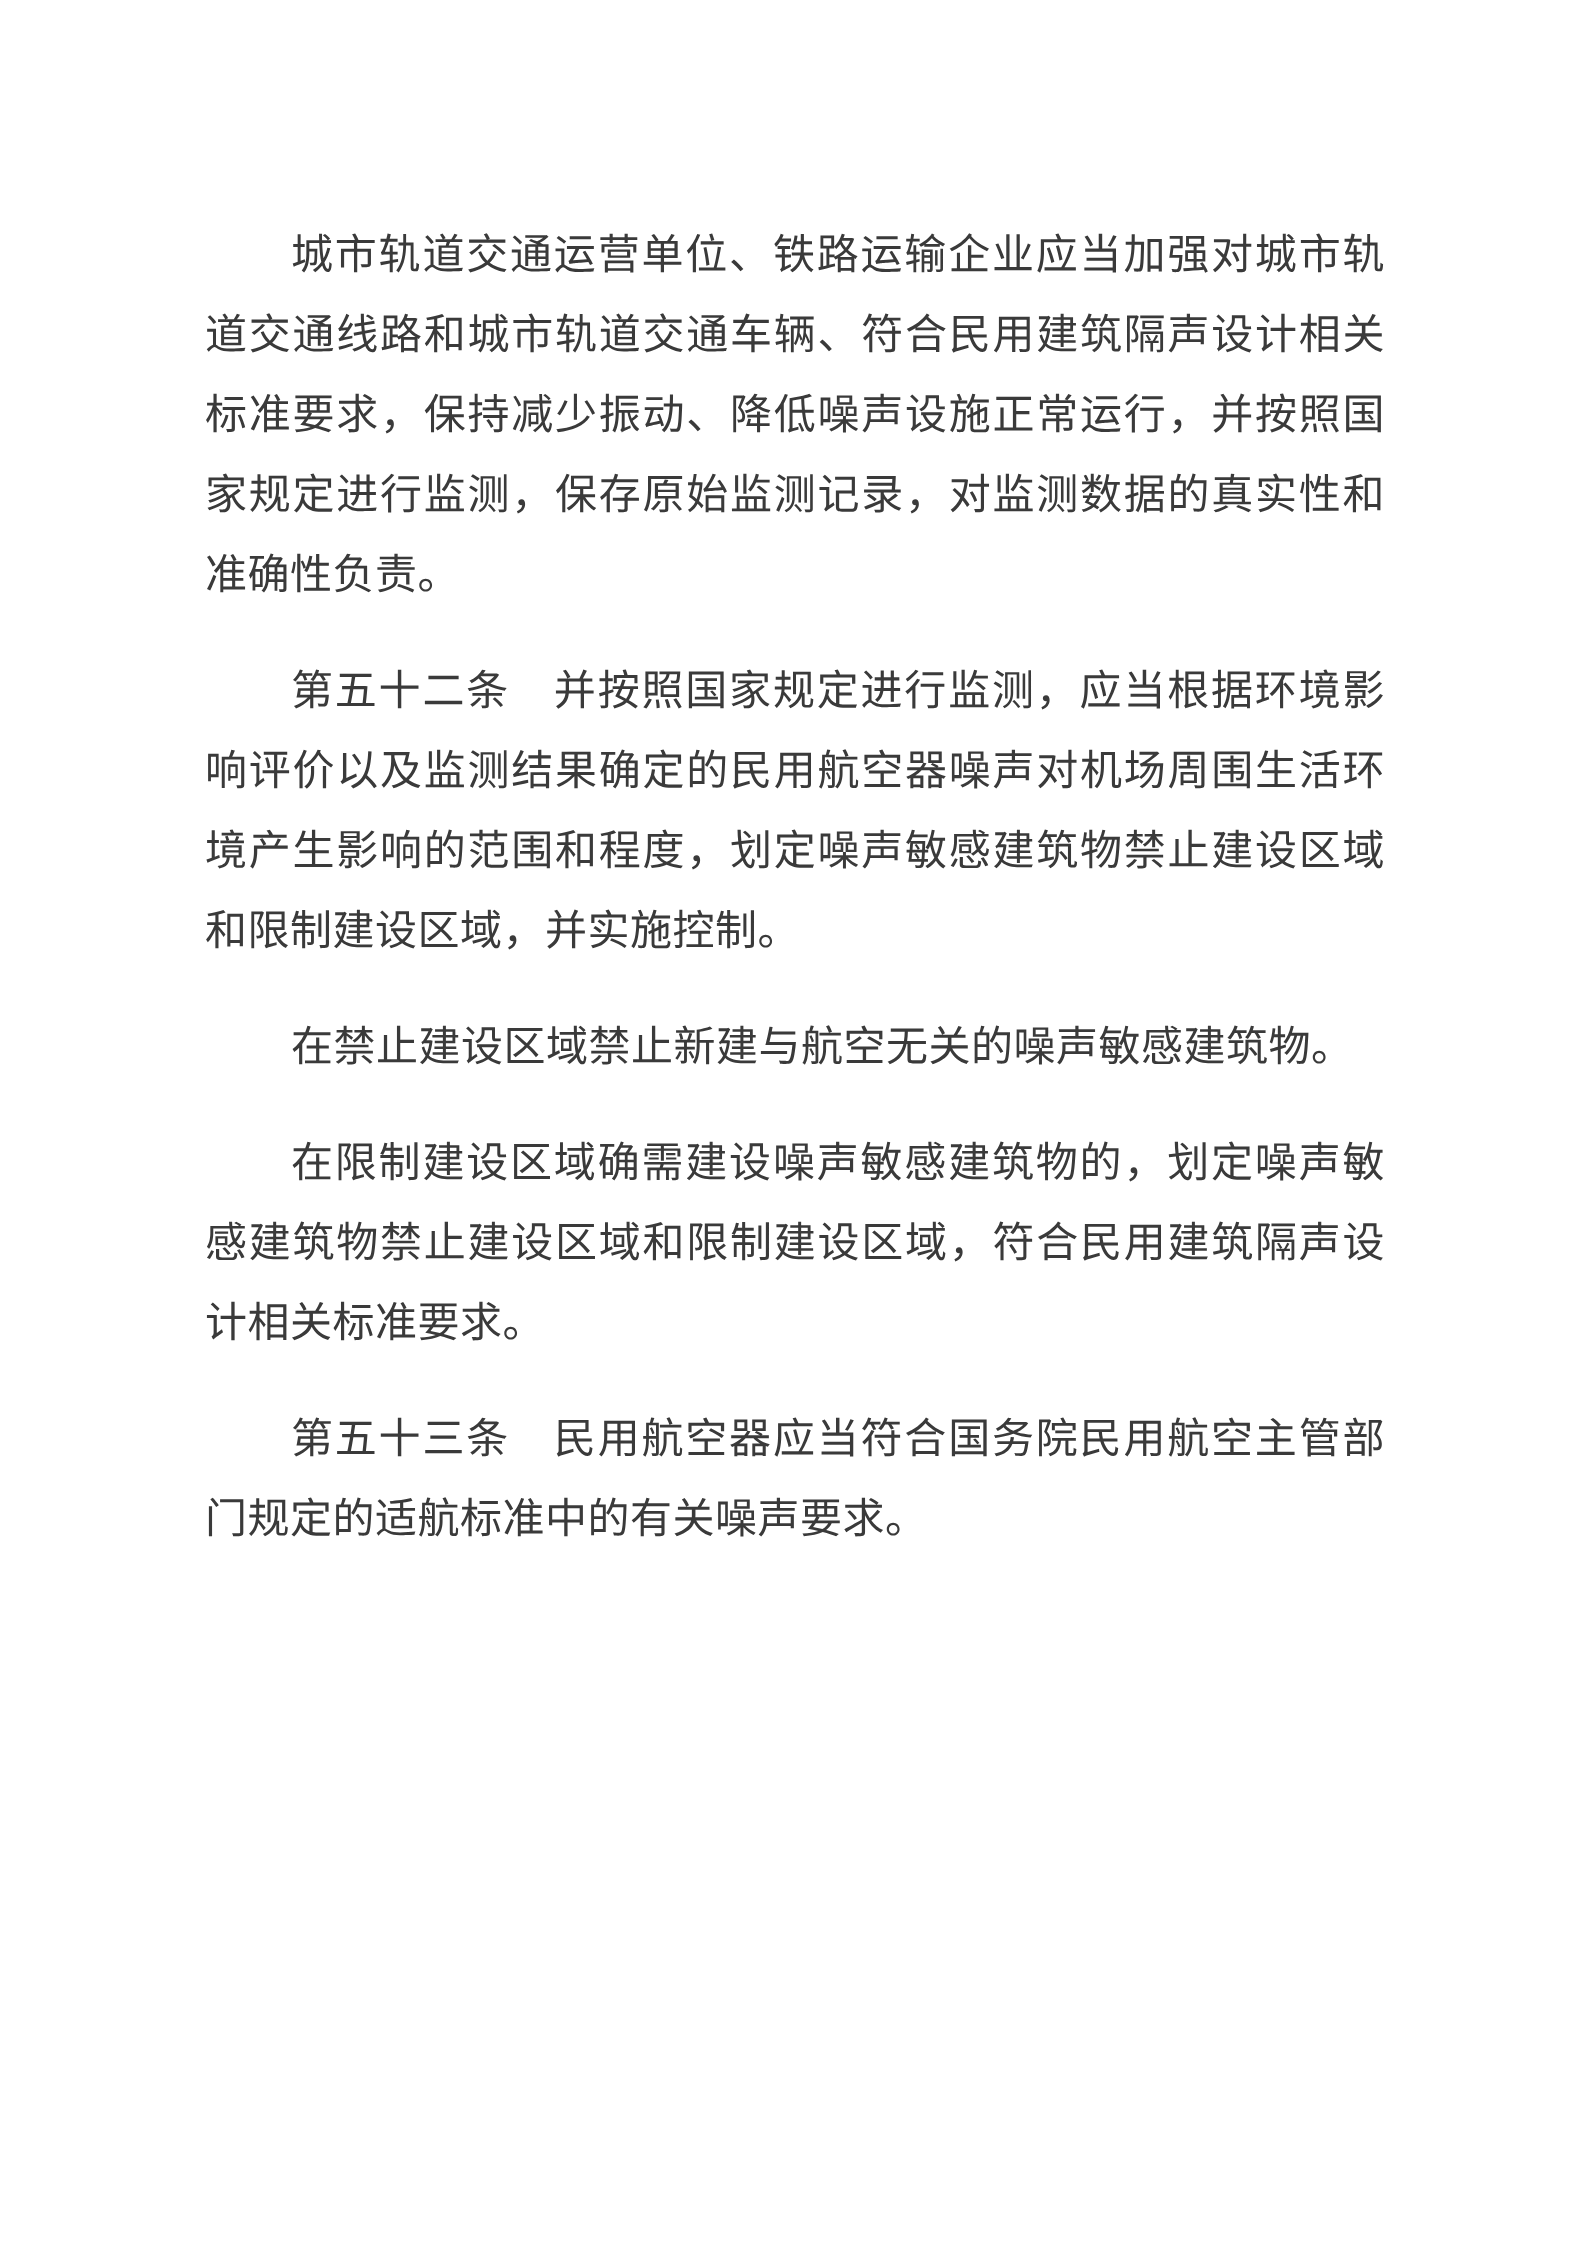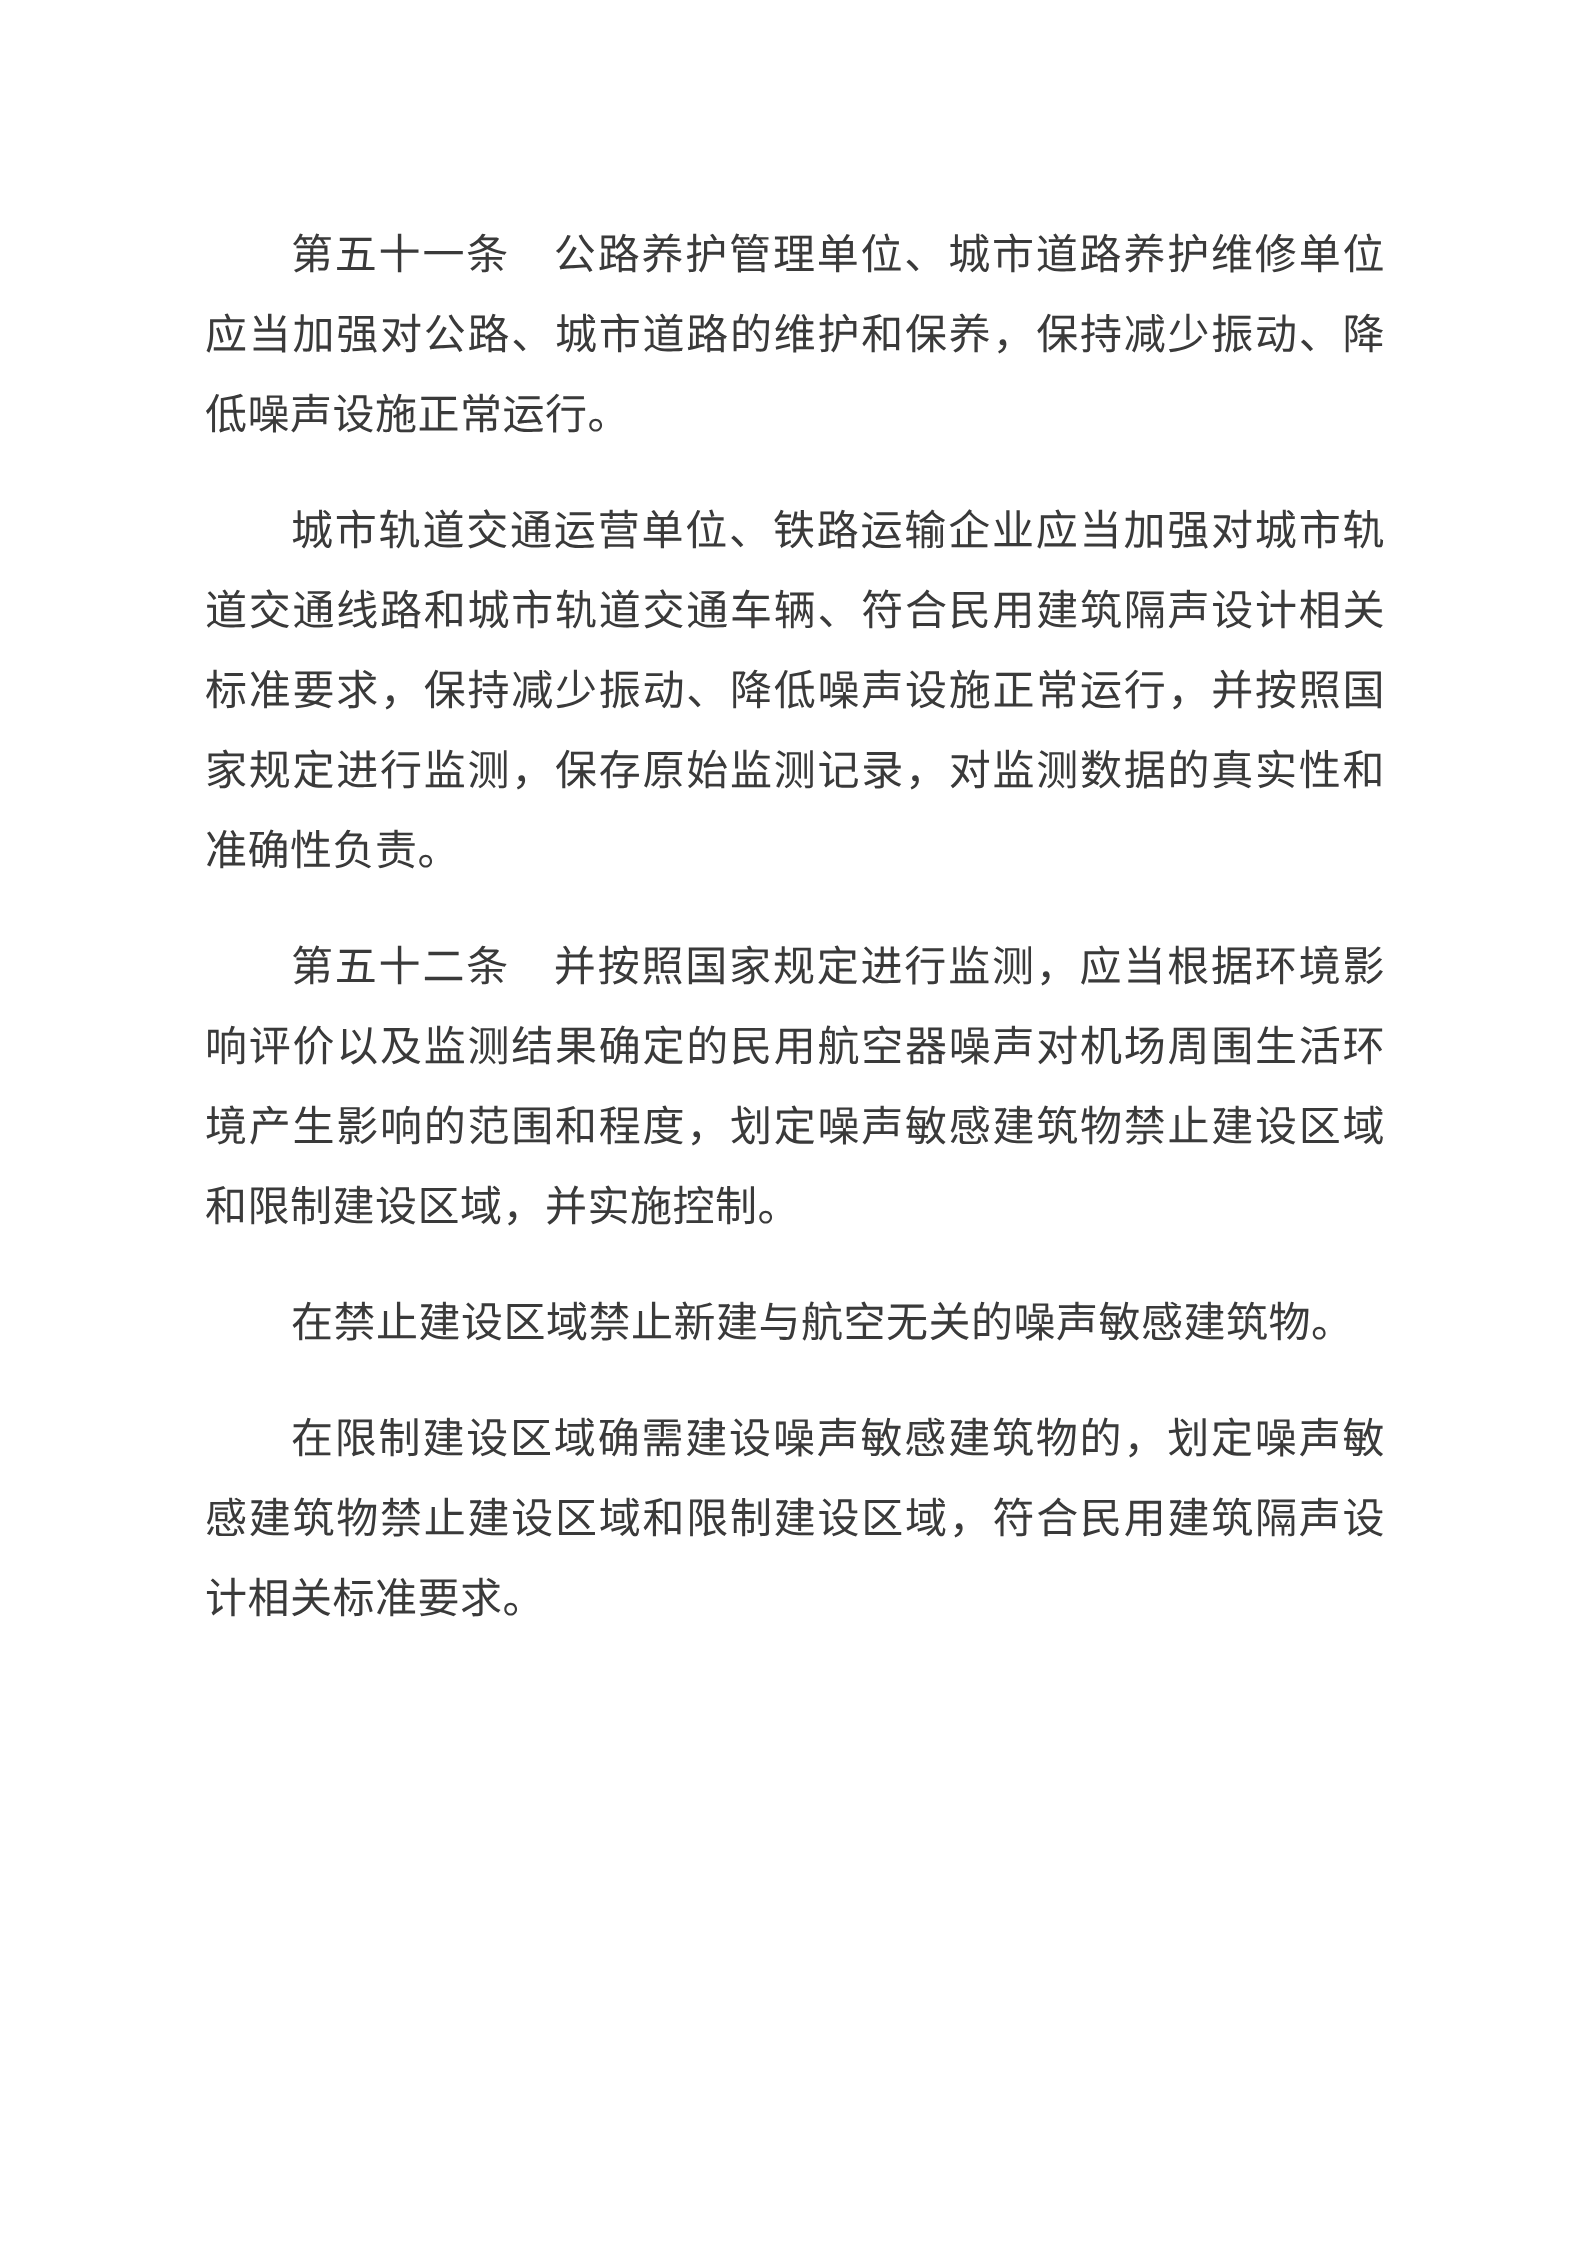--- a/index.html
+++ b/index.html
@@ -30,18 +30,18 @@
     text-align: justify;
     text-align-last: left;
     word-break: break-all;
     letter-spacing: 0.5px;
   }
 </style>
 </head>
 <body>
 
 <div class="page">
-  <p class="para">第五十一条　公路养护管理单位、城市道路养护维修单位应当加强对公路、城市道路的维护和保养，保持减少振动、降低噪声设施正常运行。</p>
   <p class="para">城市轨道交通运营单位、铁路运输企业应当加强对城市轨道交通线路和城市轨道交通车辆、符合民用建筑隔声设计相关标准要求，保持减少振动、降低噪声设施正常运行，并按照国家规定进行监测，保存原始监测记录，对监测数据的真实性和准确性负责。</p>
   <p class="para">第五十二条　并按照国家规定进行监测，应当根据环境影响评价以及监测结果确定的民用航空器噪声对机场周围生活环境产生影响的范围和程度，划定噪声敏感建筑物禁止建设区域和限制建设区域，并实施控制。</p>
   <p class="para">在禁止建设区域禁止新建与航空无关的噪声敏感建筑物。</p>
   <p class="para">在限制建设区域确需建设噪声敏感建筑物的，划定噪声敏感建筑物禁止建设区域和限制建设区域，符合民用建筑隔声设计相关标准要求。</p>
+  <p class="para">第五十三条　民用航空器应当符合国务院民用航空主管部门规定的适航标准中的有关噪声要求。</p>
 </div>
 
 </body></html>

